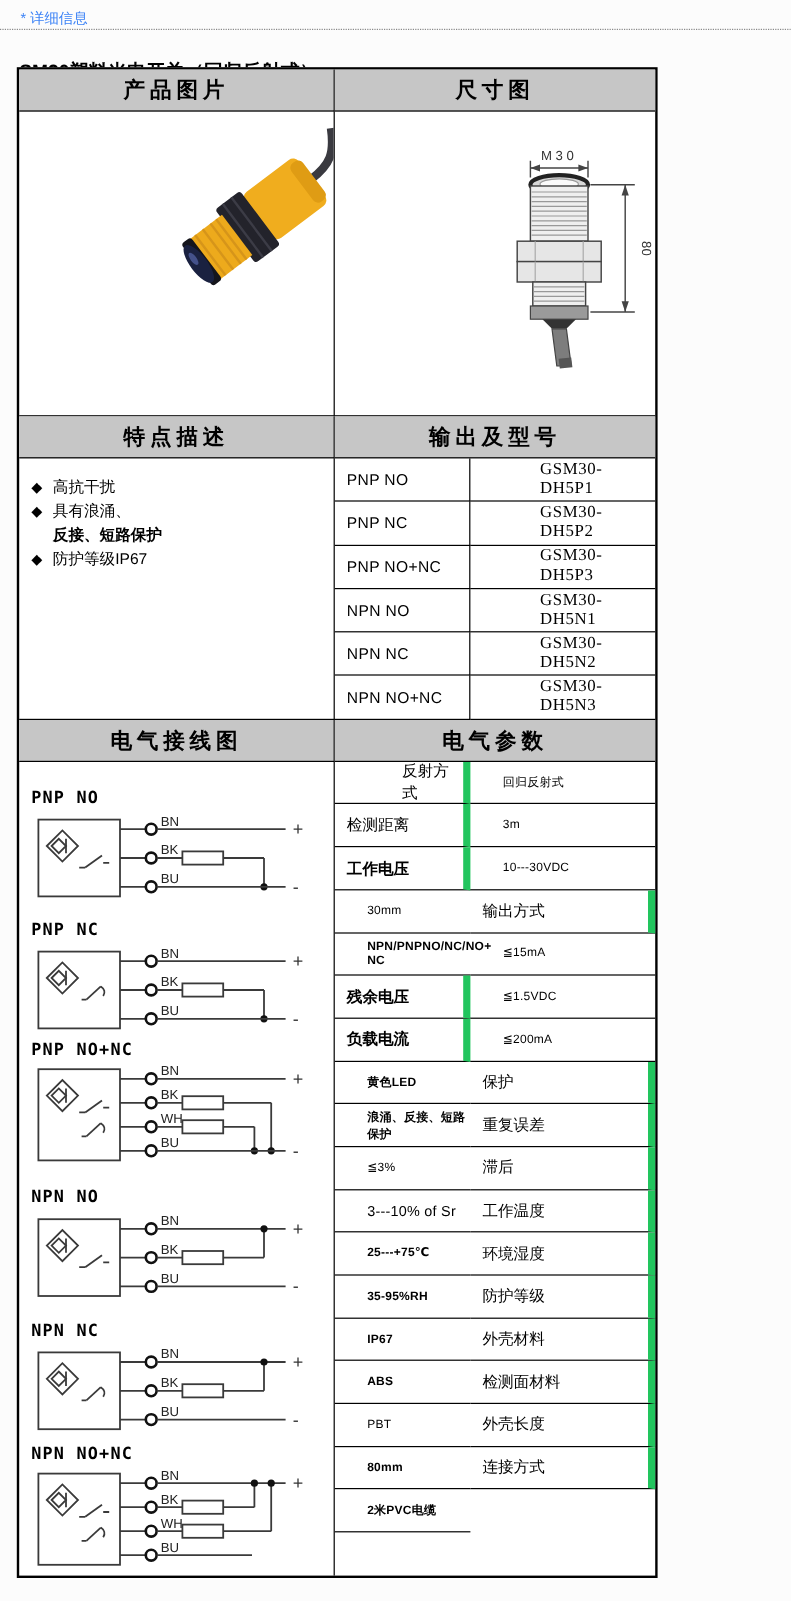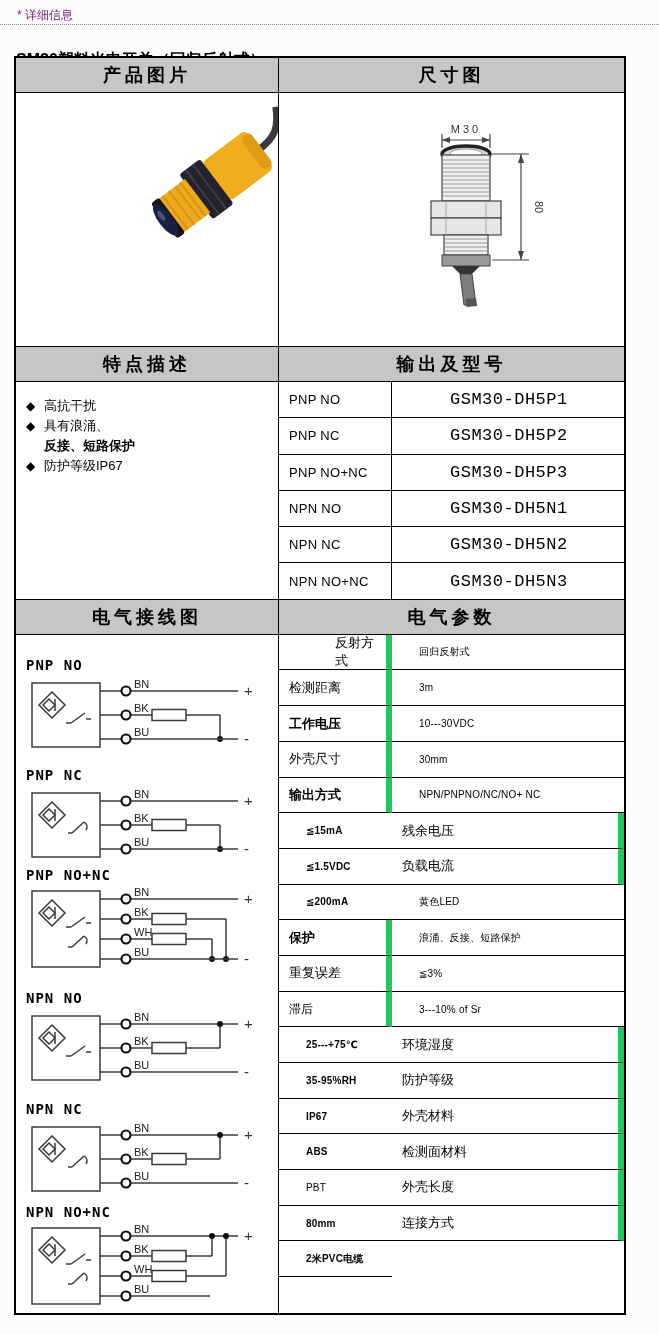--- a/index.html
+++ b/index.html
@@ -1,41 +1,41 @@
 <!DOCTYPE html>
 <html><head>
 <meta charset="utf-8">
 <style>
   * { box-sizing: border-box; margin:0; padding:0; }
   html,body { width:659px; }
   body { position:relative; height:1334px; background:#fcfcfc; overflow:hidden;
          font-family:"Liberation Sans","DejaVu Sans",sans-serif; color:#000; }
-  .note { position:absolute; left:17px; top:7px; font-size:12px; color:#701a75; }
+  .note { position:absolute; left:17px; top:7px; font-size:12px; color:#3b82f6; }
   .dotline { position:absolute; left:0; top:24px; width:659px; border-top:1px dotted #888; }
   .title { position:absolute; left:16px; top:50px; font-size:16px; font-weight:bold; }
-  .tbl { position:absolute; left:14px; top:56px; width:612px; background:#fff; border:2px solid #000; }
+  .tbl { position:absolute; left:14px; top:56px; width:534px; background:#fff; border:2px solid #000; }
   .sec { display:grid; }
   .g2 { grid-template-columns:263px 1fr; }
   .g3 { grid-template-columns:263px 113px 1fr; }
   .h { background:#c6c6c6; height:35px; border-bottom:1px solid #000;
        display:flex; align-items:center; justify-content:center;
        font-size:18px; font-weight:bold; letter-spacing:4px; }
   .bR { border-right:1px solid #000; }
   .imgcell { height:254px; border-bottom:1px solid #000; overflow:hidden; }
   
   .models { grid-auto-rows:36.3px; }
   .feat { grid-row:1 / span 6; border-right:1px solid #000; border-bottom:1px solid #000;
           padding:14px 6px 0 10px; font-size:13px; line-height:1.55; }
   .fline { display:flex; align-items:baseline; }
   .fbul { width:18px; font-size:12px; }
   .find { padding-left:18px;font-weight:bold; }
   .ml { border-right:1px solid #000; border-bottom:1px solid #000;
         display:flex; align-items:center; padding-left:10px; font-size:13px; letter-spacing:0.3px; }
   .mv { border-bottom:1px solid #000; display:flex; align-items:center; padding-left:58px;
-        font-family:Liberation Mono, monospace; font-size:17px; letter-spacing:0.5px; }
+        font-family:Liberation Serif, serif; font-size:14px; letter-spacing:0.5px; }
   
   .params { grid-auto-rows:35.7px; }
   .wcell { grid-row:1 / span 19; border-right:1px solid #000; position:relative; }
   .pl { border-right:6px solid #22c55e; border-bottom:1px solid #000;
         display:flex; align-items:center; padding-left:10px; font-size:13px; }
   .pv { border-bottom:1px solid #000; display:flex; align-items:center; padding-left:27px;
         font-size:10px; letter-spacing:0.2px; }
   .params>div:nth-child(2){ padding-left:56px; }
   .params>div:nth-child(22){ font-size:12px; }
   .params>div:nth-child(39){ font-size:11px; color:#444; }
@@ -368,36 +368,36 @@
             <text class="wl" x="110" y="71">BU</text>
             <line class="w" x1="106.5" y1="74" x2="186" y2="74"></line>
           </svg></div>
       </div>
     <div class="pl">反射方式</div>
     <div class="pv">回归反射式</div>
     <div class="pl">检测距离</div>
     <div class="pv">3m</div>
     <div class="pl">工作电压</div>
     <div class="pv">10---30VDC</div>
-    <div class="pl">外壳尺寸</div>
     <div class="pv">30mm</div>
     <div class="pl">输出方式</div>
     <div class="pv">NPN/PNPNO/NC/NO+ NC</div>
     <div class="pv">≦15mA</div>
     <div class="pl">残余电压</div>
     <div class="pv">≦1.5VDC</div>
     <div class="pl">负载电流</div>
     <div class="pv">≦200mA</div>
     <div class="pv">黄色LED</div>
     <div class="pl">保护</div>
     <div class="pv">浪涌、反接、短路保护</div>
     <div class="pl">重复误差</div>
     <div class="pv">≦3%</div>
     <div class="pl">滞后</div>
     <div class="pv">3---10% of Sr</div>
+    <div class="pl">工作温度</div>
     <div class="pv">25---+75℃</div>
     <div class="pl">环境湿度</div>
     <div class="pv">35-95%RH</div>
     <div class="pl">防护等级</div>
     <div class="pv">IP67</div>
     <div class="pl">外壳材料</div>
     <div class="pv">ABS</div>
     <div class="pl">检测面材料</div>
     <div class="pv">PBT</div>
     <div class="pl">外壳长度</div>

